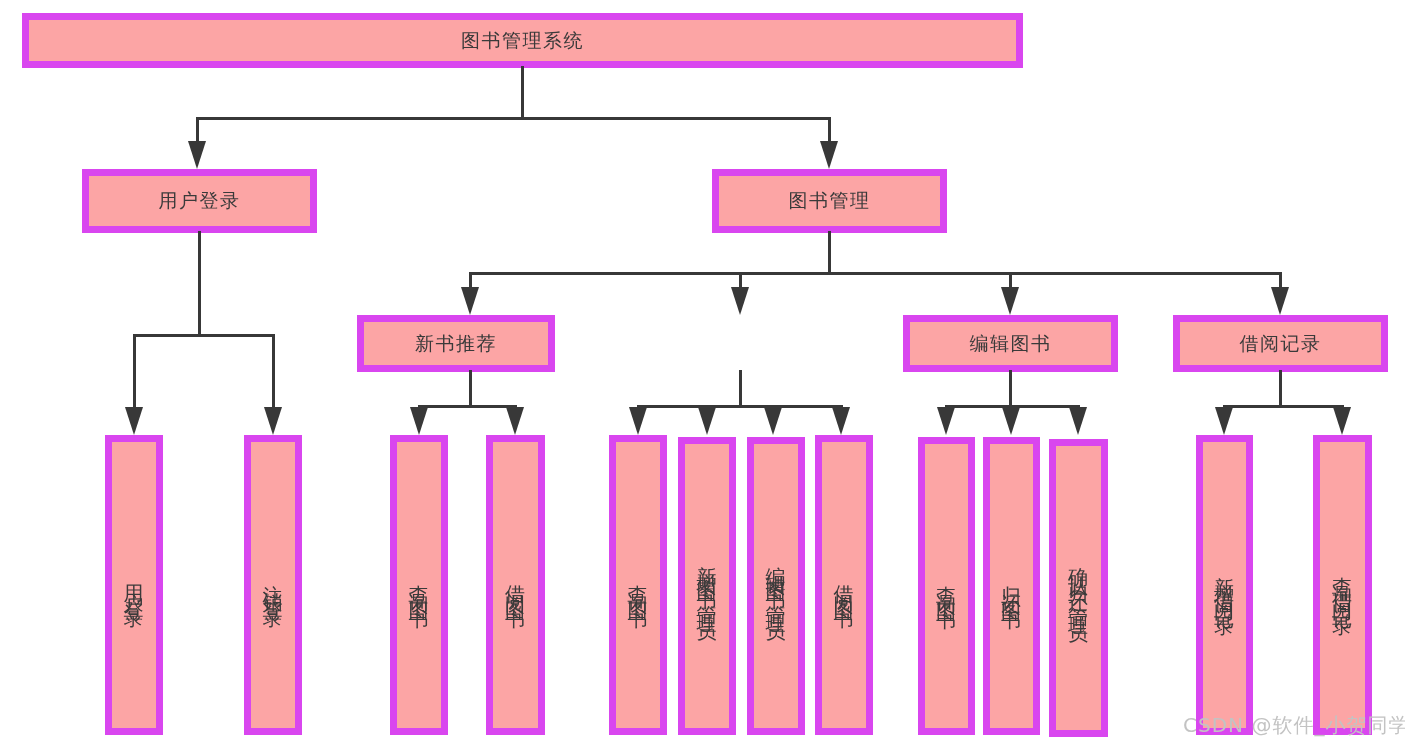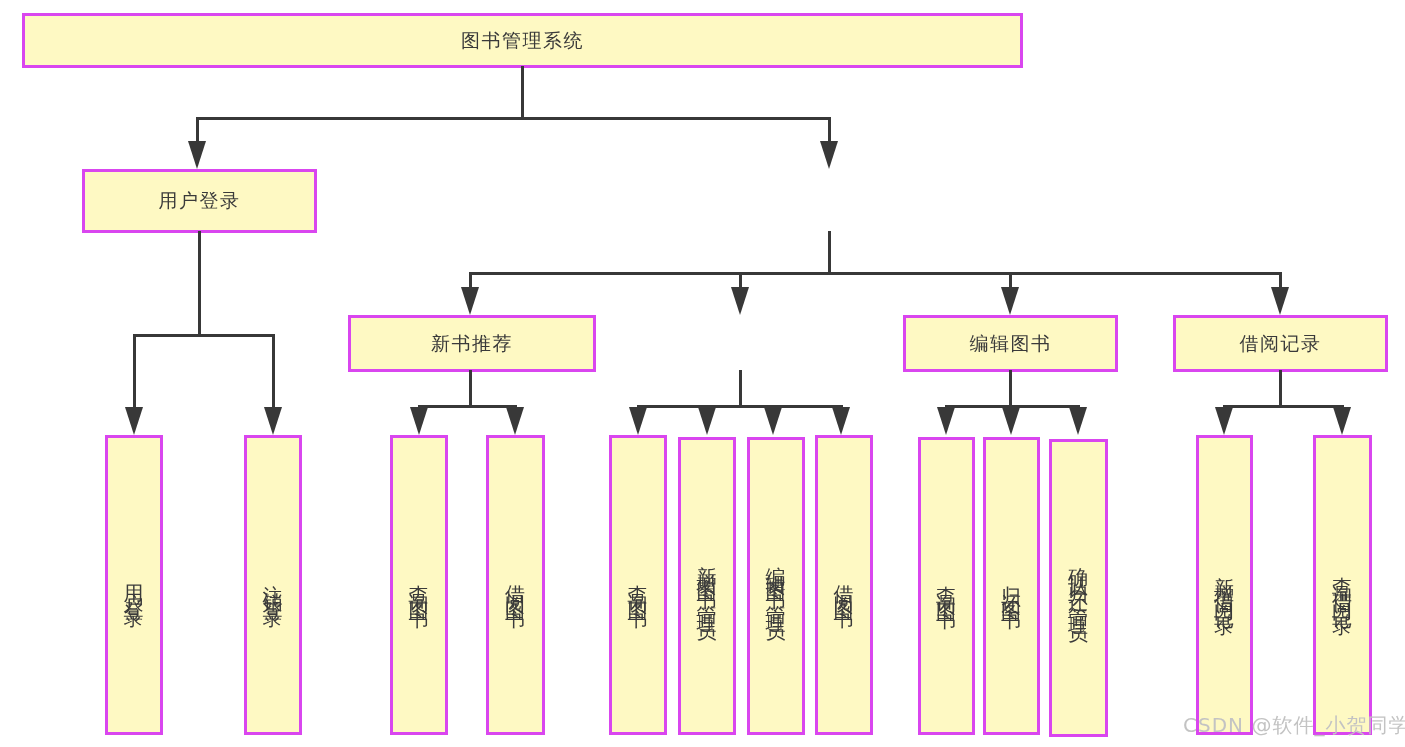--- a/index.html
+++ b/index.html
@@ -2,22 +2,22 @@
 <html><head>
 <meta charset="utf-8">
 <style>
   * { margin:0; padding:0; box-sizing:border-box; }
   html,body { background:#ffffff; }
   body { font-family:"DejaVu Sans","Liberation Sans",sans-serif; color:#3a3a3a; }
   .canvas { position:relative; width:1405px; height:747px; background:#ffffff; overflow:hidden; }
 
   .box {
     position:absolute;
-    border:3px solid #d946ef;
-    background:#fef9c3;
+    border:7px solid #d946ef;
+    background:#fca5a5;
     display:flex;
     align-items:center;
     justify-content:center;
     text-align:left;
   }
   .hl { font-size:19px; letter-spacing:1.5px; color:#3a3a3a; }
   .vt {
     writing-mode:vertical-rl;
     text-orientation:mixed;
     font-size:20px;
@@ -56,40 +56,43 @@
   <div class="v" style="left:521px;top:66px;height:52px"></div>
   <div class="h" style="left:196px;top:117px;width:635px"></div>
   <div class="v" style="left:196px;top:117px;height:27px"></div>
   <div class="a" style="left:188px;top:141px"></div>
   <div class="v" style="left:828px;top:117px;height:27px"></div>
   <div class="a" style="left:820px;top:141px"></div>
 
   <div class="box" style="left:82px;top:169px;width:235px;height:64px">
     <span class="hl">用户登录</span>
   </div>
+  <div class="box" style="left:712px;top:169px;width:235px;height:64px">
+    <span class="hl">图书管理</span>
+  </div>
 
   <div class="v" style="left:198px;top:231px;height:105px"></div>
   <div class="h" style="left:133px;top:334px;width:142px"></div>
   <div class="v" style="left:133px;top:334px;height:76px"></div>
   <div class="a" style="left:125px;top:407px"></div>
   <div class="v" style="left:272px;top:334px;height:76px"></div>
   <div class="a" style="left:264px;top:407px"></div>
 
   <div class="v" style="left:828px;top:231px;height:43px"></div>
   <div class="h" style="left:469px;top:272px;width:813px"></div>
   <div class="v" style="left:469px;top:272px;height:18px"></div>
   <div class="a" style="left:461px;top:287px"></div>
   <div class="v" style="left:739px;top:272px;height:18px"></div>
   <div class="a" style="left:731px;top:287px"></div>
   <div class="v" style="left:1009px;top:272px;height:18px"></div>
   <div class="a" style="left:1001px;top:287px"></div>
   <div class="v" style="left:1279px;top:272px;height:18px"></div>
   <div class="a" style="left:1271px;top:287px"></div>
 
-  <div class="box" style="left:348px;top:315px;width:248px;height:57px">
+  <div class="box" style="left:357px;top:315px;width:198px;height:57px">
     <span class="hl">新书推荐</span>
   </div>
   <div class="box" style="left:903px;top:315px;width:215px;height:57px">
     <span class="hl">编辑图书</span>
   </div>
   <div class="box" style="left:1173px;top:315px;width:215px;height:57px">
     <span class="hl">借阅记录</span>
   </div>
 
   <div class="v" style="left:469px;top:370px;height:37px"></div>

